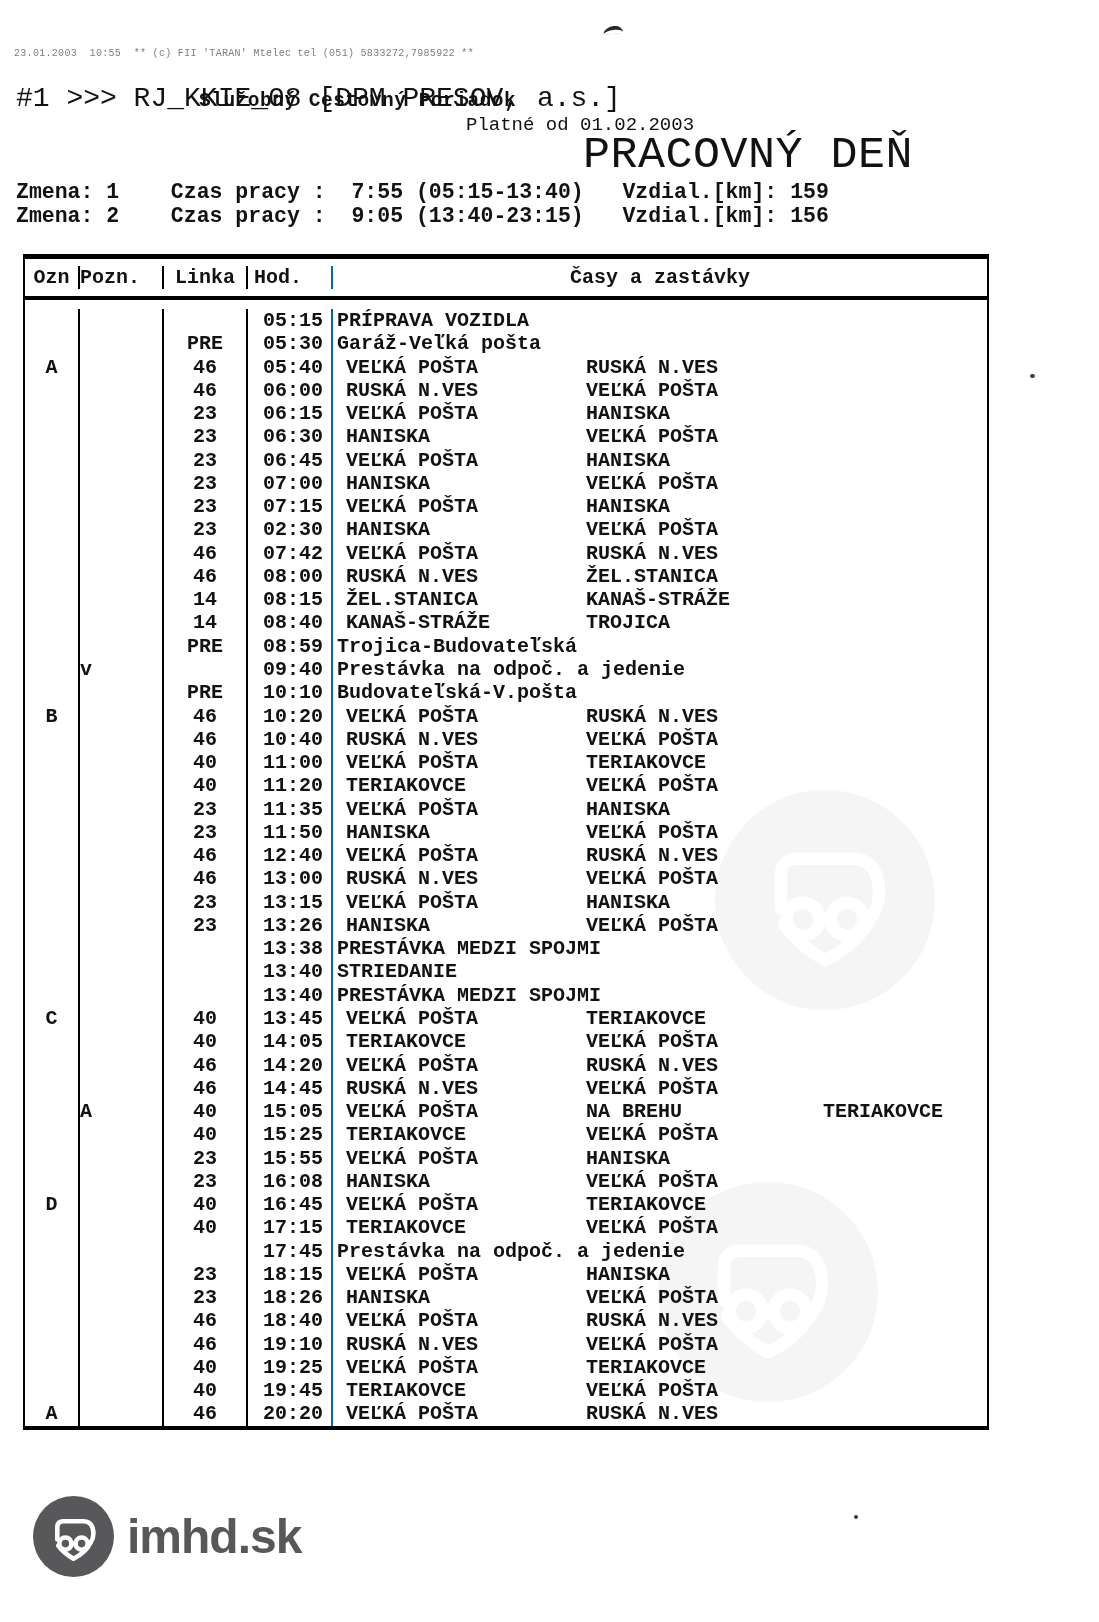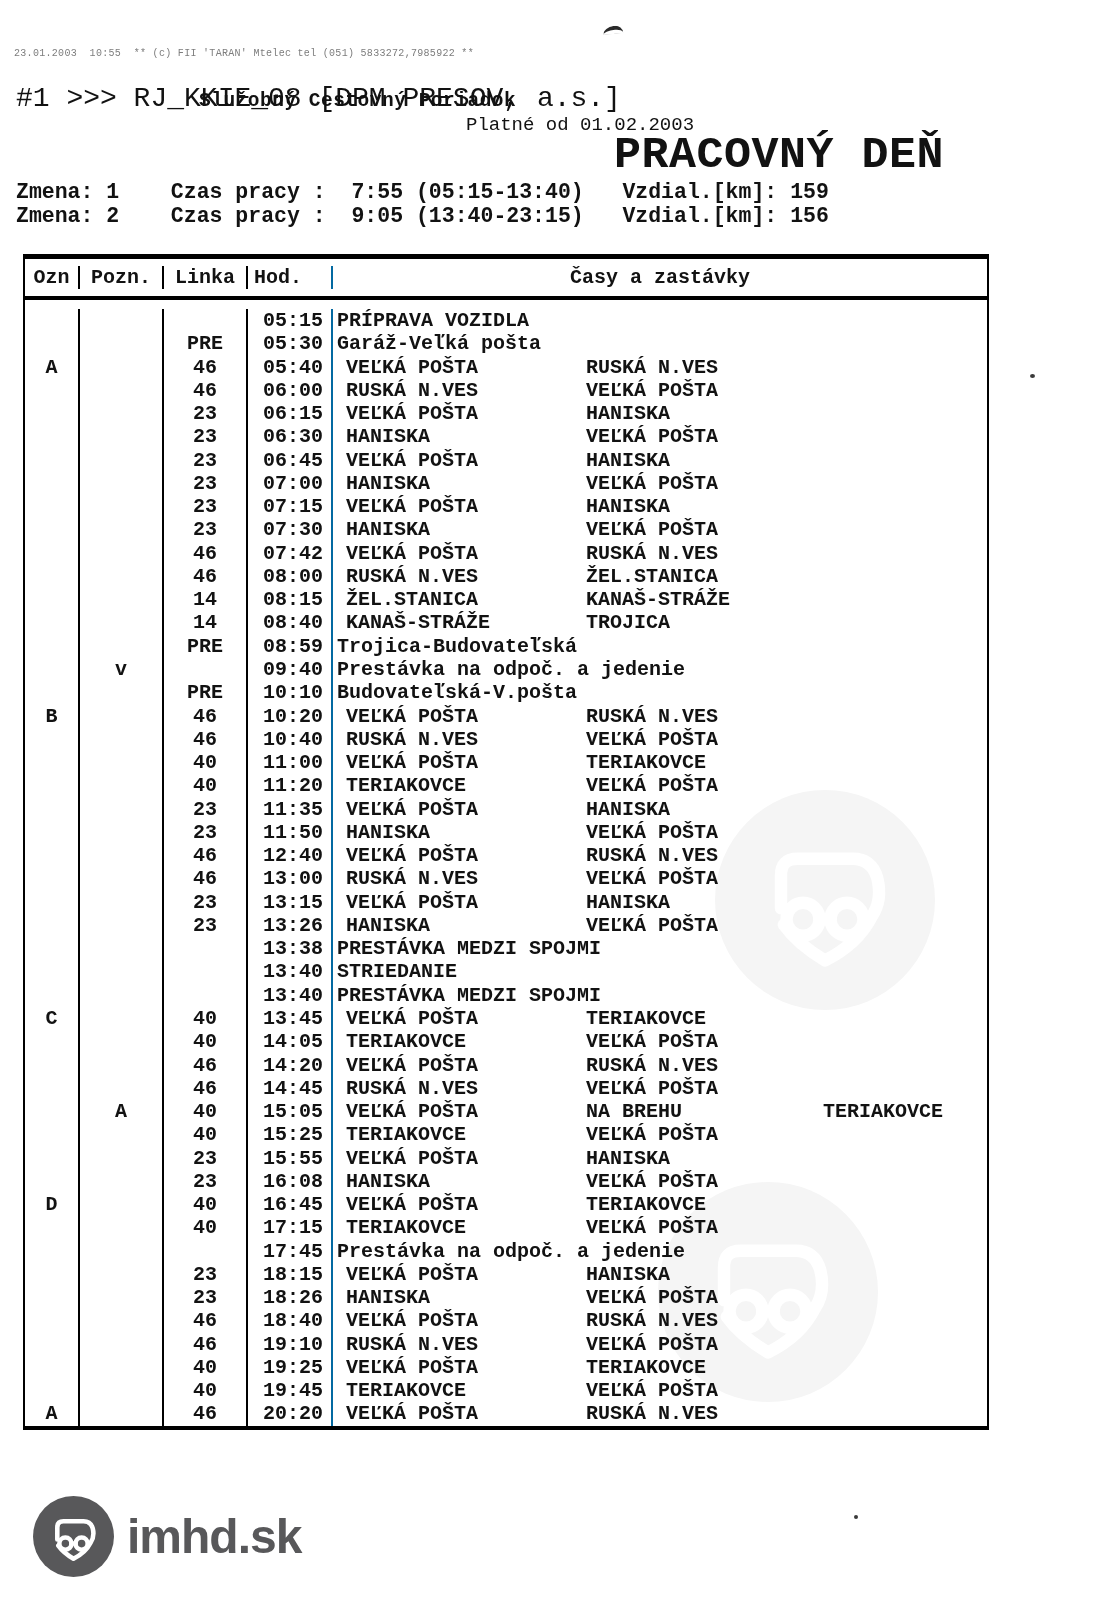--- a/index.html
+++ b/index.html
@@ -13,21 +13,21 @@
   
   .fax-line { position:absolute; left:14px; top:48px; font-size:10px; letter-spacing:.3px;
               color:var(--fax,#7d7d7d); white-space:pre; }
   .doc-id   { position:absolute; left:16px; top:64px; font-size:28px; font-weight:normal; white-space:pre;margin-top:19px; }
   .doc-title{ position:absolute; left:199px; top:90px; font-size:19.5px; font-weight:bold; letter-spacing:.5px; }
   .valid-from{ position:absolute; left:466px; top:114px; font-size:19px; }
   .squiggle { position:absolute; left:603px; top:26px; width:20px; height:8px;
               border-top:4px solid #2a2a2a; border-radius:60% 40% 0 0/100% 100% 0 0;
               transform:rotate(-6deg); }
   .title-left  { position:absolute; left:18px;  top:131px; font-size:43px; font-weight:bold; letter-spacing:1px; }
-  .title-right { position:absolute; left:583px; top:130px; font-size:45px; font-weight:bold; letter-spacing:.5px;margin-left:31px; }
+  .title-right { position:absolute; left:583px; top:130px; font-size:45px; font-weight:normal; letter-spacing:.5px; }
   .shift-line  { position:absolute; left:16px; font-size:21.5px; font-weight:bold; white-space:pre;
                  font-family:inherit; }
   .shift-1 { top:180px; }
   .shift-2 { top:204px; }
 
   
   .watermark { position:absolute; pointer-events:none; }
   .wm1 { left:715px; top:790px;  width:220px; height:220px; }
   .wm2 { left:658px; top:1182px; width:220px; height:220px; }
   .speck { position:absolute; background:#3a3a3a; border-radius:50%; }
@@ -37,21 +37,21 @@
   
   .ttable { position:absolute; left:23px; top:254px; width:966px;
             border:2px solid #000; border-top-width:5px; border-bottom-width:4px;
             background:transparent; }
   .thead { display:flex; height:41px; border-bottom:4px solid #000;
            font-weight:bold; font-size:20px; align-items:center; }
   .tbody { padding-top:9px; }
   .trow { display:flex; height:23.27px; }
   .hc, .bc { flex-shrink:0; }
   .col-ozn   { width:55px; border-right:2px solid #000; text-align:center; }
-  .col-pozn  { width:84px; border-right:2px solid #000; text-align:center; }
+  .col-pozn  { width:84px; border-right:2px solid #000; text-align:left; }
   .col-linka { width:84px; border-right:2px solid #000; text-align:center; }
   .col-hod   { width:85px; border-right:2px solid #0369a1; }
   .col-casy  { flex:1 1 auto; position:relative; }
   .thead .col-hod { text-align:left; padding-left:6px; }
   .thead .col-casy { text-align:center; }
   .trow > div { font-size:20px; font-weight:bold; line-height:23.27px; white-space:nowrap; }
   .bc.col-hod { text-align:right; padding-right:8px; }
   .s-from  { position:absolute; left:13px; }
   .s-to    { position:absolute; left:253px; }
   .s-extra { position:absolute; left:490px; }
@@ -196,21 +196,21 @@
           <div class="bc col-hod">07:15</div>
           <div class="bc col-casy">
             <span class="s-from">VEĽKÁ POŠTA</span>
             <span class="s-to">HANISKA</span>
           </div>
         </div>
         <div class="trow">
           <div class="bc col-ozn"></div>
           <div class="bc col-pozn"></div>
           <div class="bc col-linka">23</div>
-          <div class="bc col-hod">07:30</div>
+          <div class="bc col-hod">02:30</div>
           <div class="bc col-casy">
             <span class="s-from">HANISKA</span>
             <span class="s-to">VEĽKÁ POŠTA</span>
           </div>
         </div>
         <div class="trow">
           <div class="bc col-ozn"></div>
           <div class="bc col-pozn"></div>
           <div class="bc col-linka">46</div>
           <div class="bc col-hod">07:42</div>

